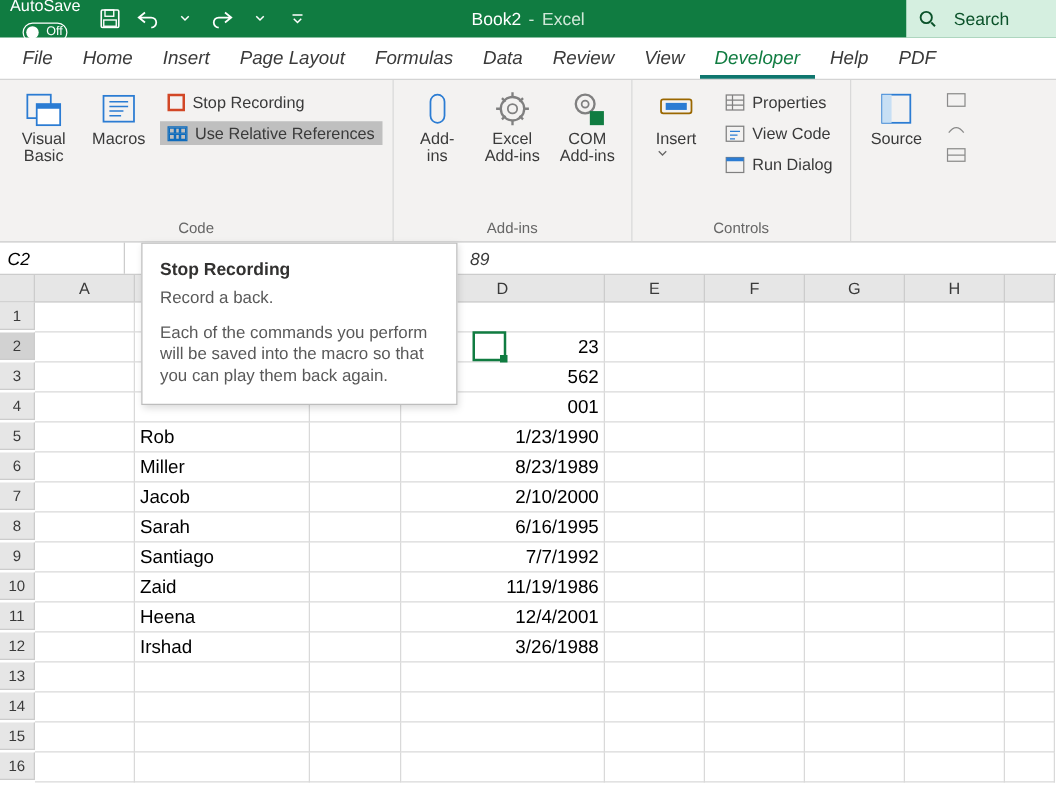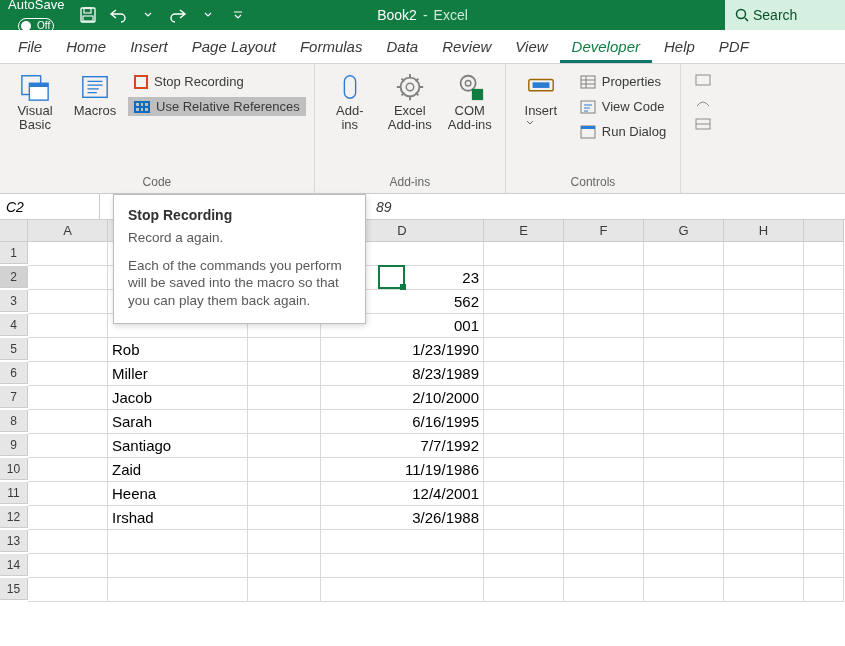--- a/index.html
+++ b/index.html
@@ -10,21 +10,21 @@
 .autosave { display: flex; align-items: center; padding: 0 8px; gap: 6px; flex-direction: column; }
 .autosave-toggle { width: 36px; height: 16px; border: 1px solid #fff; border-radius: 8px; position: relative; }
 .autosave-toggle .knob { width: 10px; height: 10px; background: #fff; border-radius: 50%; position: absolute; top: 2px; left: 2px; }
 .autosave-toggle .off { position: absolute; right: 3px; top: 0px; font-size: 10px; line-height: 14px; }
 .qat { display: flex; align-items: center; gap: 10px; padding: 0 6px; }
 .qat-btn { width: 20px; height: 20px; display: flex; align-items: center; justify-content: center; cursor: pointer; }
 .qat-btn svg { stroke: #fff; fill: none; }
 .title-center { position: absolute; left: 50%; transform: translateX(-50%); display: flex; gap: 6px; font-size: 14px; }
 .title-center .bookname { color: #fff; }
 .title-center .appname { color: #d0e8d8; }
-.search-area { position: absolute; right: 0; top: 0; height: 30px; width: 120px; background: #d5efe0; color: #0b522a; display: flex; align-items: center; gap: 4px; padding-left: 10px; font-size: 14px; }
+.search-area { position: absolute; right: 0; top: 0; height: 30px; width: 120px; background: #d5efe0; color: #0b522a; display: flex; align-items: center; gap: 14px; padding-left: 10px; font-size: 14px; }
 .search-area svg { stroke: #0b522a; }
 
 
 .tabstrip { height: 34px; display: flex; align-items: flex-end; border-bottom: 1px solid #d4d4d4; padding-left: 6px; }
 .tab { padding: 6px 12px 8px; font-size: 15px; color: #3a3a3a; cursor: pointer; font-style: italic; }
 .tab.active { color: #107c41; font-weight: 400; border-bottom: 3px solid #0f766e; padding-bottom: 5px; }
 
 
 .ribbon { height: 130px; background: #f3f2f1; border-bottom: 1px solid #ccc; display: flex; font-size: 13px; color: #3a3a3a; }
 .rib-group { display: flex; flex-direction: column; justify-content: space-between; padding: 4px 8px 2px; border-right: 1px solid #d9d9d9; }
@@ -258,20 +258,27 @@
             </svg>
           <span>Run Dialog</span>
         </div>
       </div>
     </div>
     <div class="rib-label">Controls</div>
   </div>
 
   <div class="rib-group">
     <div class="rib-body">
+      <div class="big-btn" style="width:56px">
+        <svg viewBox="0 0 32 32">
+            <rect x="4" y="4" width="24" height="24" fill="none" stroke="#2b7cd3" stroke-width="1.5"></rect>
+            <rect x="4" y="4" width="8" height="24" fill="#c7dff4"></rect>
+          </svg>
+        <span>Source</span>
+      </div>
       <div class="stack" style="opacity:0.9">
         <div class="small-btn">
             <svg width="16" height="12">
               <rect x="1" y="1" width="14" height="10" fill="none" stroke="#808080"></rect>
             </svg>
           </div>
         <div class="small-btn">
             <svg width="16" height="12">
               <path d="M2 10 Q8 2 14 10" fill="none" stroke="#808080"></path>
             </svg>
@@ -484,23 +491,35 @@
         <div class="cell cA"></div>
         <div class="cell cB"></div>
         <div class="cell cC"></div>
         <div class="cell cD"></div>
         <div class="cell cOther"></div>
         <div class="cell cOther"></div>
         <div class="cell cOther"></div>
         <div class="cell cOther"></div>
         <div class="cell cOther" style="width: 40px;"></div>
       </div>
+      <div class="row">
+        <div class="rowhdr-cell">16</div>
+        <div class="cell cA"></div>
+        <div class="cell cB"></div>
+        <div class="cell cC"></div>
+        <div class="cell cD"></div>
+        <div class="cell cOther"></div>
+        <div class="cell cOther"></div>
+        <div class="cell cOther"></div>
+        <div class="cell cOther"></div>
+        <div class="cell cOther" style="width: 40px;"></div>
+      </div>
     </div>
 
   <div class="sel-cell" style="left:378px; top:45px; width:27px; height:24px;"></div>
 
 </div>
 
 <div class="tooltip">
   <div class="tt-title">Stop Recording</div>
-  <p>Record a again.</p>
+  <p>Record a back.</p>
   <p>Each of the commands you perform will be saved into the macro so that you can play them back again.</p>
 </div>
 
 </body></html>

